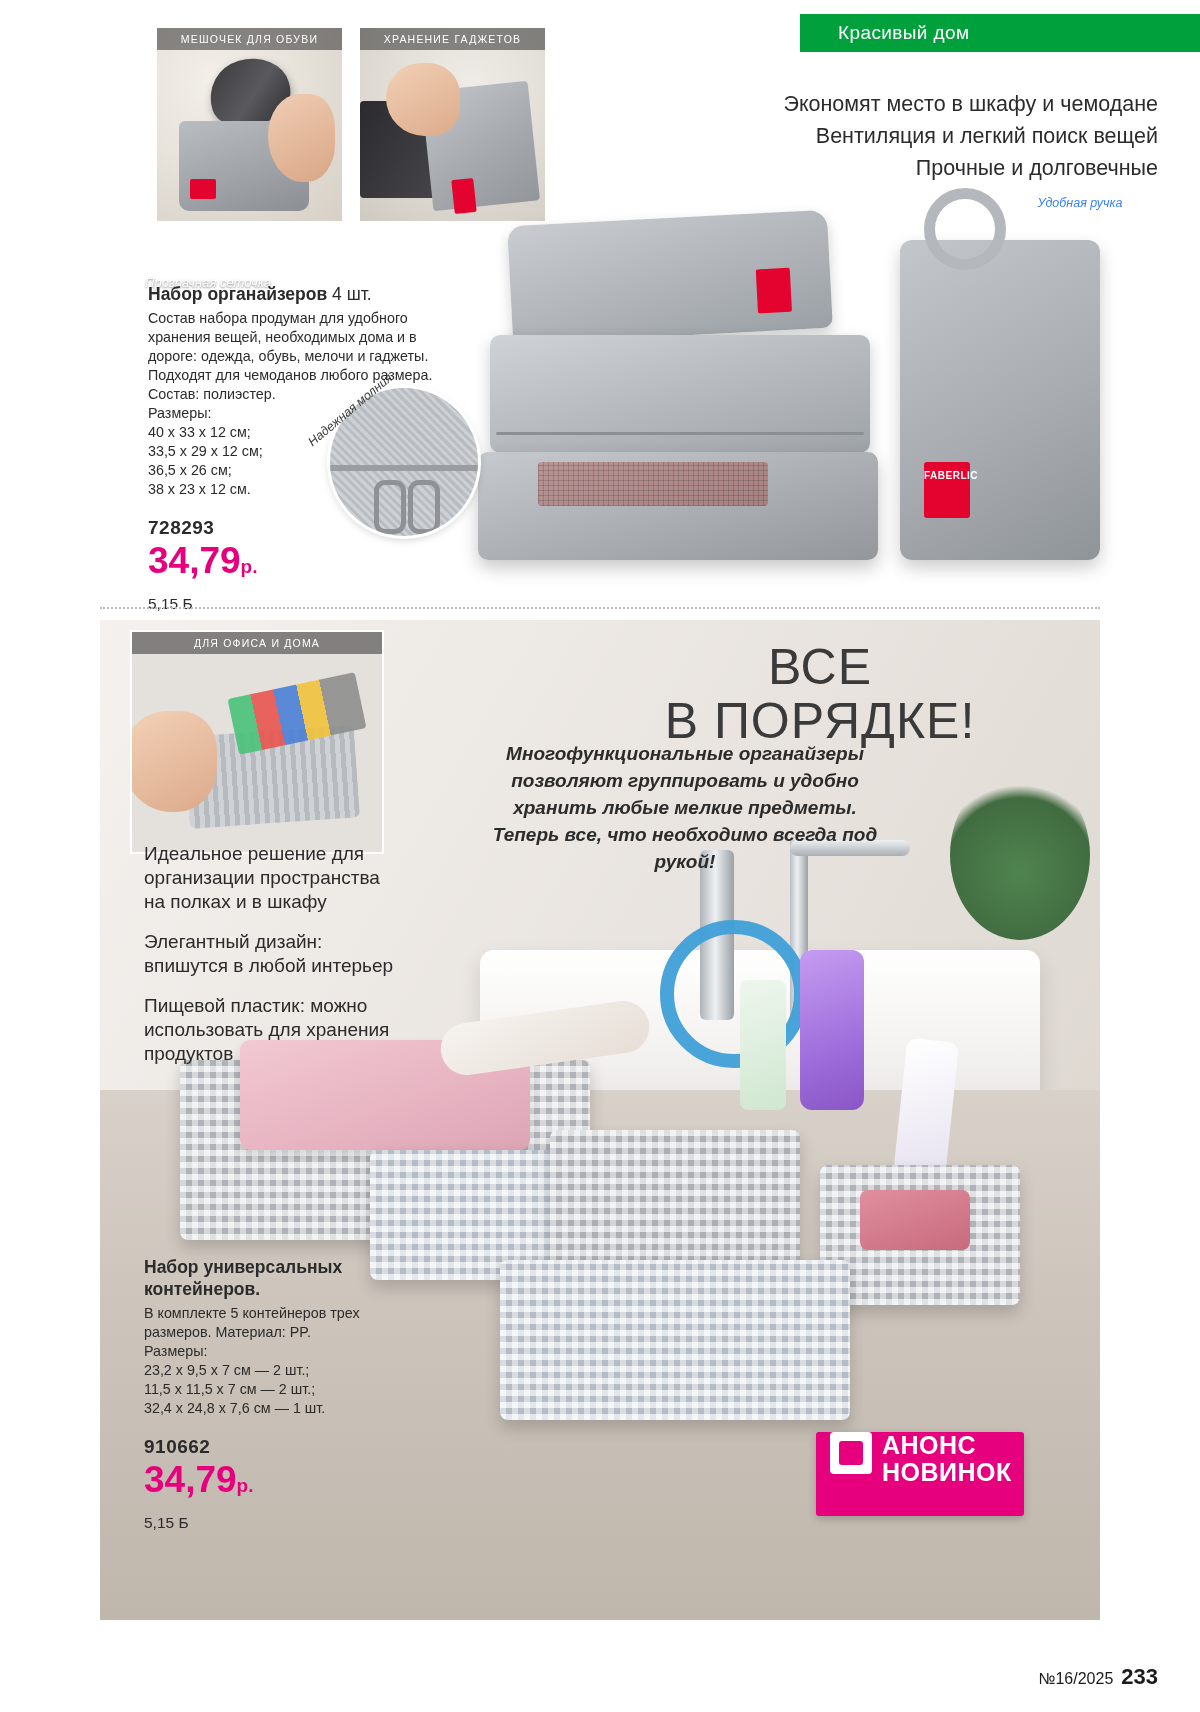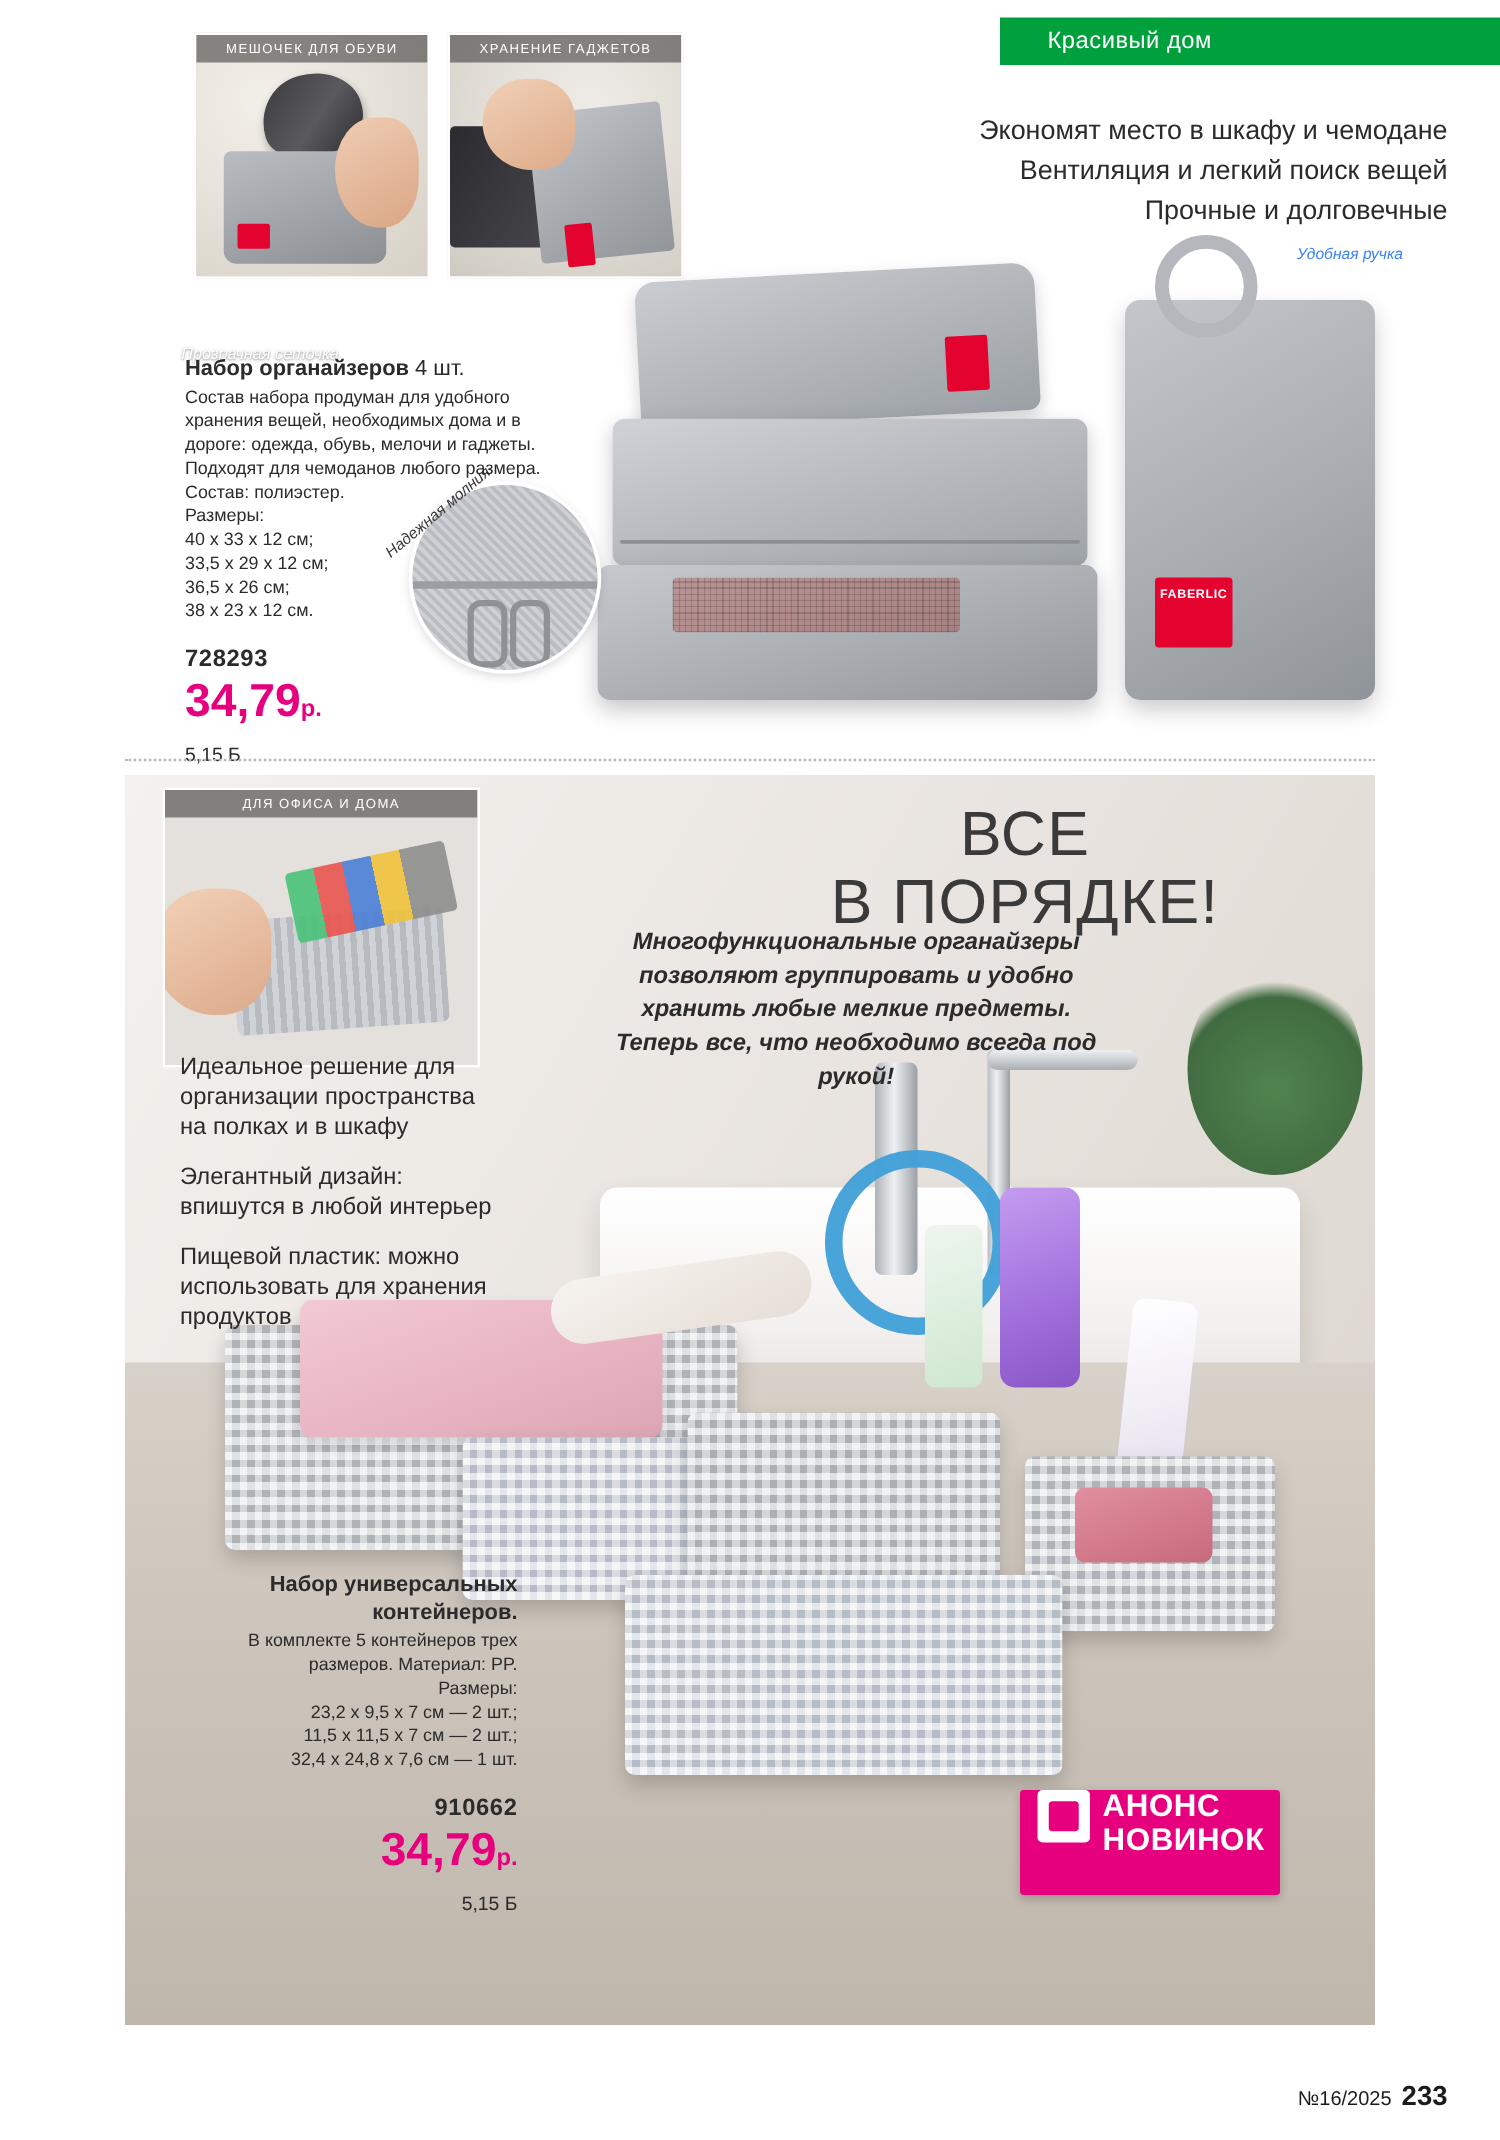--- a/index.html
+++ b/index.html
@@ -136,21 +136,21 @@
   .shoebag{
     position:absolute;left:430px;top:50px;width:200px;height:320px;
     background:linear-gradient(150deg,#c3c6ca 0%,#a9adb2 55%,#8f9499 100%);
     border-radius:12px;
     box-shadow:0 8px 18px rgba(0,0,0,.2);
   }
   .shoebag .loop{
     position:absolute;left:24px;top:-52px;width:60px;height:60px;border:11px solid #b4b8bd;border-radius:50%;
   }
   .shoebag .tag{
-    position:absolute;left:24px;bottom:42px;width:62px;height:56px;background:#e4032e;border-radius:3px;
+    position:absolute;left:24px;bottom:42px;width:46px;height:56px;background:#e4032e;border-radius:3px;
     color:#fff;font-size:10px;font-weight:bold;line-height:12px;text-align:center;padding-top:8px;box-sizing:border-box;
     letter-spacing:.5px;
   }
 
   
   .zip-circle{
     position:absolute;left:330px;top:388px;width:148px;height:148px;border-radius:50%;
     background:
       repeating-linear-gradient(45deg,#cdd0d4 0 3px,#b9bdc1 3px 6px);
     box-shadow:0 0 0 3px #fff,0 3px 10px rgba(0,0,0,.22);
@@ -308,21 +308,21 @@
     position:absolute;left:385px;top:120px;width:400px;text-align:center;
     font-style:italic;font-weight:bold;font-size:19px;line-height:27px;color:#2b2b2b;
   }
 
   .bullets{
     position:absolute;left:44px;top:222px;width:260px;
   }
   .bullets p{margin:0 0 16px;font-size:19px;line-height:24px;}
 
   .p2{
-    position:absolute;left:44px;top:636px;width:270px;text-align:right;
+    position:absolute;left:44px;top:636px;width:270px;
   }
 
   .badge{
     position:absolute;left:716px;top:812px;width:208px;height:84px;
     background:#e6007e;color:#ffffff;border-radius:3px;
     display:flex;align-items:flex-start;
     box-shadow:0 3px 8px rgba(0,0,0,.2);
   }
   .badge .mark{
     width:42px;height:42px;margin-left:14px;margin-right:10px;

